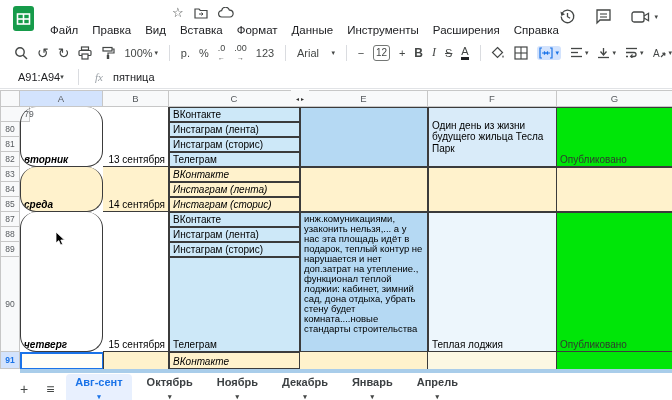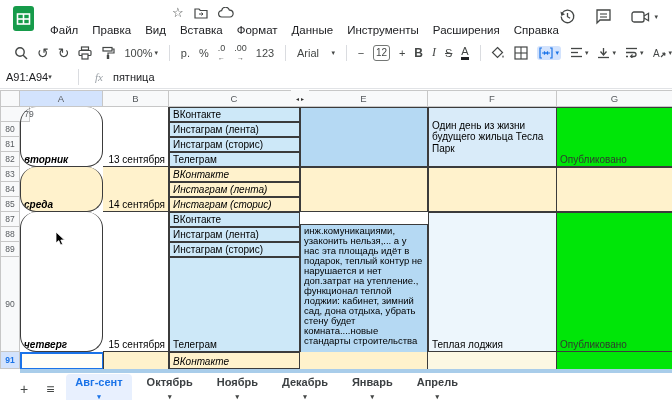--- a/index.html
+++ b/index.html
@@ -28,21 +28,21 @@
   .bold-b { font-weight:bold; font-size:12px; }
   .ital-i { font-style:italic; font-family:"Liberation Serif",serif; font-size:12px; }
   .tcolor { font-size:11px; border-bottom:3px solid #202124; line-height:11px; }
   .merge-hl { background:#d3e3fd; border-radius:3px; padding:1px 2px; }
   .stack { display:flex; flex-direction:column; align-items:center; line-height:7px; font-size:9px; }
   .stack .arr { font-size:7px; }
 
   
   .fbar { position:absolute; left:0; top:66px; width:672px; height:23px;
     display:flex; align-items:center; border-bottom:1px solid #e1e3e6; font-size:11px; color:#202124; }
-  .namebox { width:76px; padding-left:6px; display:flex; align-items:center; }
+  .namebox { width:76px; padding-left:18px; display:flex; align-items:center; }
   .fx { font-style:italic; font-family:"Liberation Serif",serif; color:#9aa0a6; margin:0 10px 0 14px;text-align:right; }
 
   
   .sheet { position:absolute; left:0; top:90px; width:672px; height:283px; overflow:hidden; background:#fff; }
   .colhdr { position:absolute; top:0; height:17px; background:#f8f9fa;
     border:1px solid #c7c7c7; border-left:none; display:flex; align-items:center; justify-content:center;
     font-size:9.5px; color:#575b5f; }
   .rowhdr { position:absolute; left:0; width:20px; background:#f8f9fa;
     border:1px solid #c7c7c7; border-top:none; display:flex; align-items:center; justify-content:center;
     font-size:8.5px; color:#575b5f; }
@@ -306,21 +306,21 @@
     <div class="cell bb c-yel" style="left:300px;top:77px;width:128px;height:45px;"></div>
     <div class="cell bb c-yel" style="left:428px;top:77px;width:129px;height:45px;"></div>
     <div class="cell c-yel" style="left:557px;top:77px;width:115px;height:45px;border-top:1px solid #3b3b3b;border-bottom:1px solid #3b3b3b;"></div>
 
     <div class="cell vline day" style="left:20px;top:122px;width:83px;height:140px;border-bottom:1px solid #3b3b3b;">четверг</div>
     <div class="cell rgt" style="left:103px;top:122px;width:66px;height:140px;border-bottom:1px solid #3b3b3b;border-right:1px solid #3b3b3b;">15 сентября</div>
     <div class="cell bb c-blue" style="left:169px;top:122px;width:131px;height:15px;">ВКонтакте</div>
     <div class="cell bb c-blue" style="left:169px;top:137px;width:131px;height:15px;">Инстаграм (лента)</div>
     <div class="cell bb c-blue" style="left:169px;top:152px;width:131px;height:15px;">Инстаграм (сторис)</div>
     <div class="cell bb c-blue" style="left:169px;top:167px;width:131px;height:95px;">Телеграм</div>
-    <div class="cell bb c-eblue topal" style="left:300px;top:134px;width:128px;height:140px;font-size:9.5px;line-height:10px;">инж.комуникациями, узаконить нельзя,... а у нас эта площадь идёт в подарок, теплый контур не нарушается и нет доп.затрат на утепление., функционал теплой лоджии: кабинет, зимний сад, дона отдыха, убрать стену будет комната....новые стандарты строительства</div>
+    <div class="cell bb c-eblue topal" style="left:300px;top:122px;width:128px;height:140px;font-size:9.5px;line-height:10px;">инж.комуникациями, узаконить нельзя,... а у нас эта площадь идёт в подарок, теплый контур не нарушается и нет доп.затрат на утепление., функционал теплой лоджии: кабинет, зимний сад, дона отдыха, убрать стену будет комната....новые стандарты строительства</div>
     <div class="cell bb c-pale" style="left:428px;top:122px;width:129px;height:140px;">Теплая лоджия</div>
     <div class="cell c-grn status-txt" style="left:557px;top:122px;width:115px;height:140px;border-top:1px solid #3b3b3b;border-bottom:1px solid #3b3b3b;">Опубликовано</div>
 
     <div class="cell sel-cell" style="left:20px;top:262px;width:84px;height:18px;"></div>
     <div class="cell vline c-yel" style="left:103px;top:262px;width:66px;height:17px;"></div>
     <div class="cell bb itl c-yel" style="left:169px;top:262px;width:131px;height:17px;">ВКонтакте</div>
     <div class="cell c-yel" style="left:300px;top:262px;width:128px;height:17px;border-right:1px solid #3b3b3b;"></div>
     <div class="cell c-paleyel" style="left:428px;top:262px;width:129px;height:17px;border-right:1px solid #3b3b3b;"></div>
     <div class="cell c-grn" style="left:557px;top:262px;width:115px;height:17px;"></div>
 

